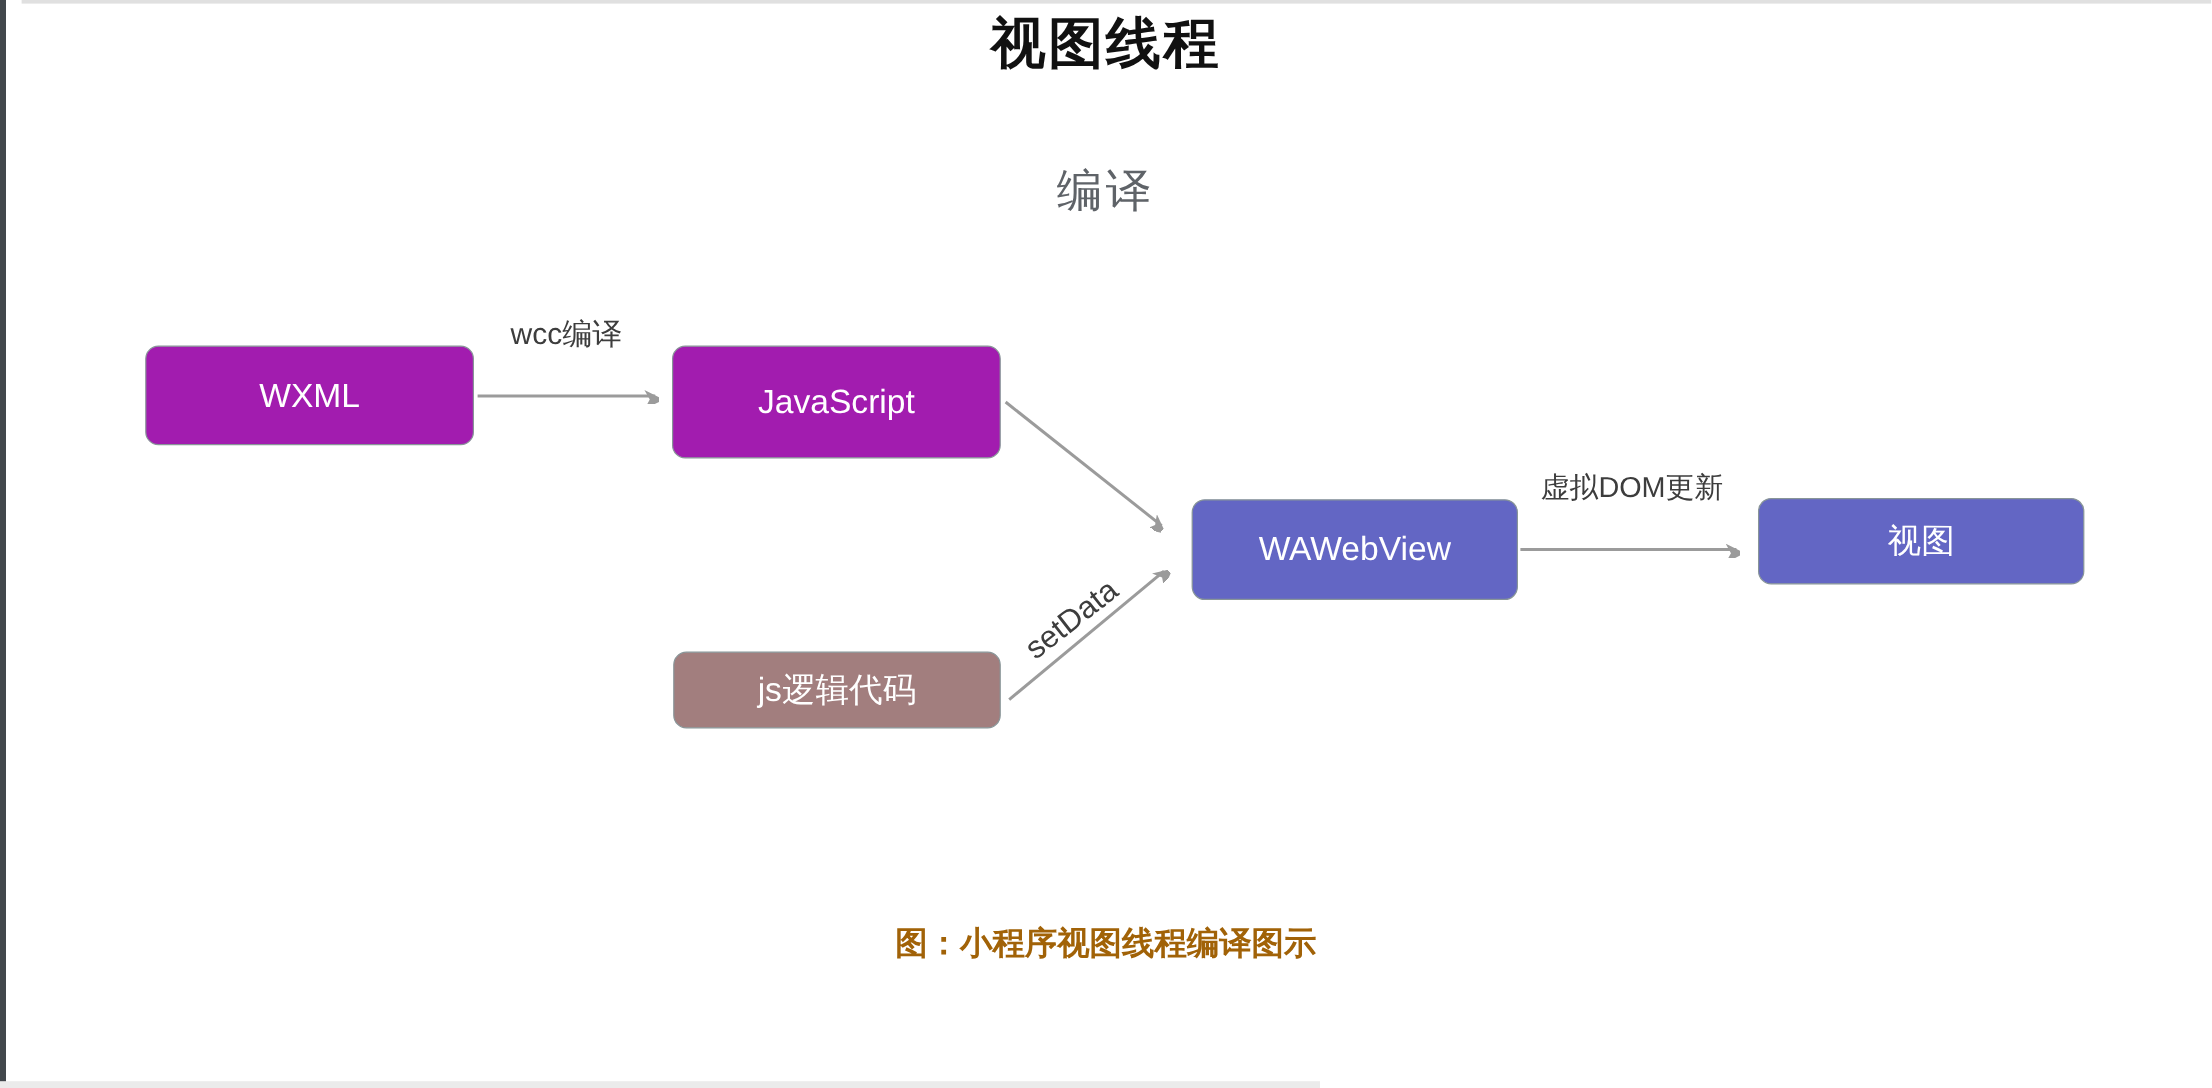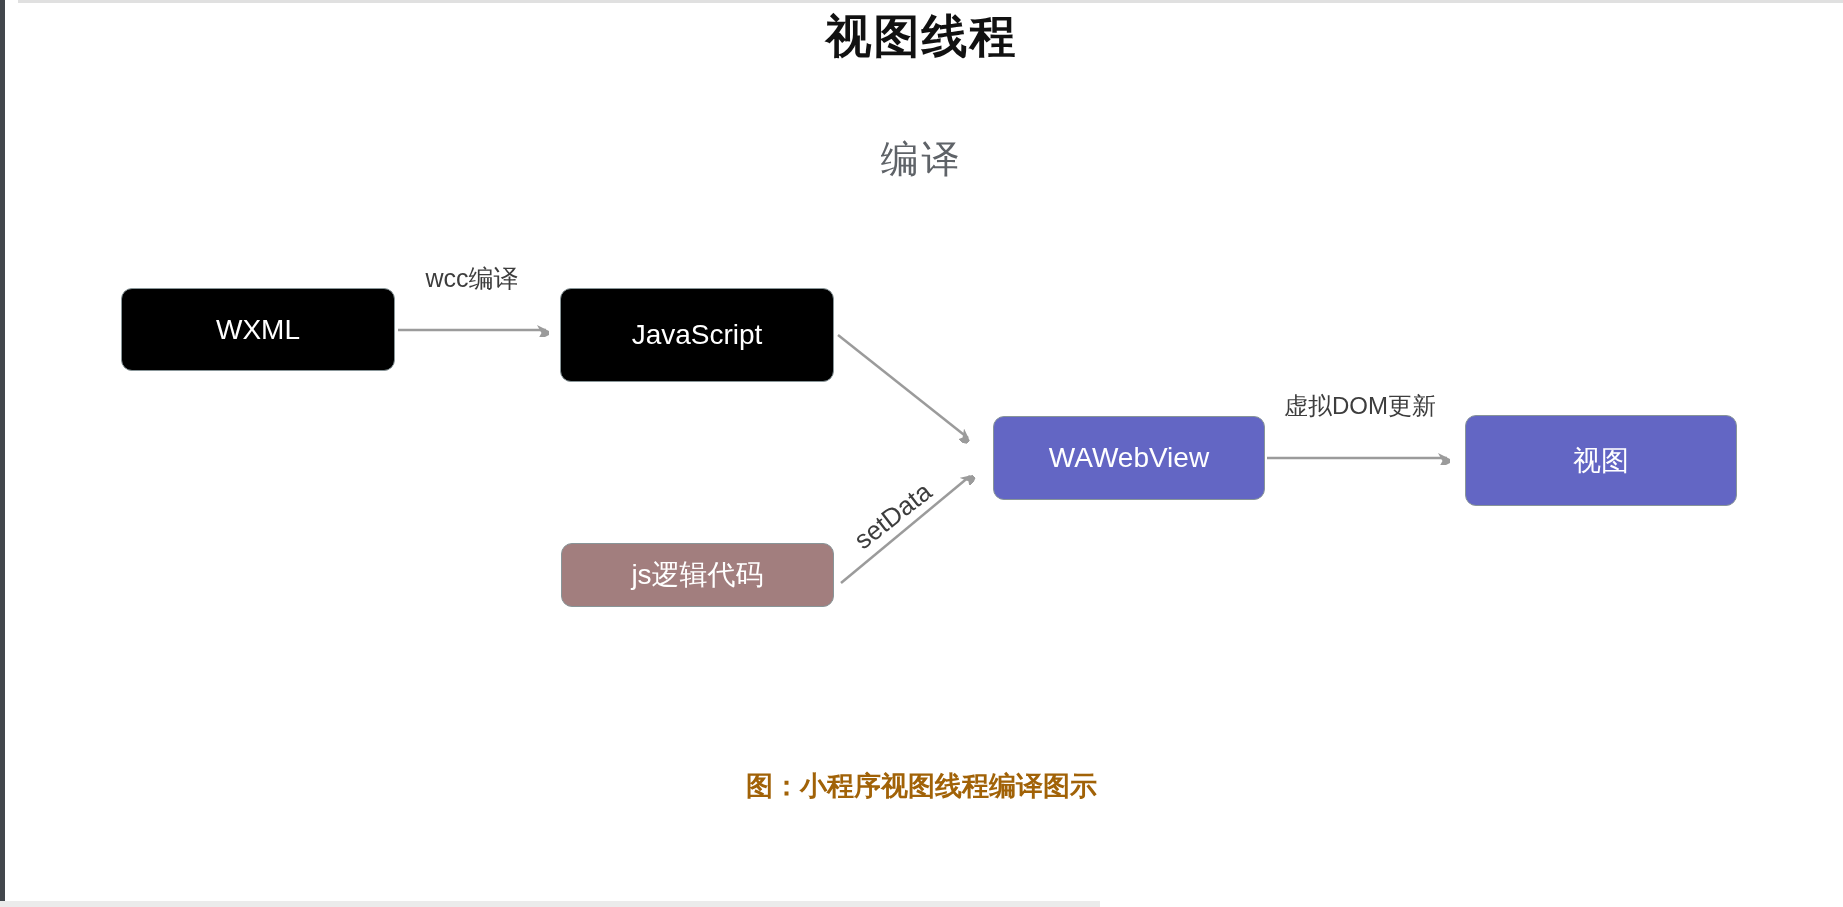--- a/index.html
+++ b/index.html
@@ -66,28 +66,28 @@
     position: absolute;
     border-radius: 11px;
     border: 1.5px solid #889598;
     color: #ffffff;
     font-size: 28px;
     display: flex;
     align-items: center;
     justify-content: center;
     box-sizing: border-box;
   }
-  .node.green  { background: #000000; }
+  .node.green  { background: #a21caf; }
   .node.purple { background: #6366c4; }
   .node.mauve  { background: #a27e7e; }
 
   #node-wxml       { left: 121px;  top: 288px; width: 274px; height: 83px; }
   #node-javascript { left: 560px;  top: 288px; width: 274px; height: 94px; }
   #node-wawebview  { left: 993px;  top: 416px; width: 272px; height: 84px; }
-  #node-view       { left: 1465px; top: 415px; width: 272px; height: 91px; }
+  #node-view       { left: 1465px; top: 415px; width: 272px; height: 72px; }
   #node-js-logic   { left: 561px;  top: 543px; width: 273px; height: 64px; }
 
   
   .edge-label {
     position: absolute;
     color: #3d3d3d;
     font-size: 25px;
     text-align: center;
     white-space: nowrap;
   }

